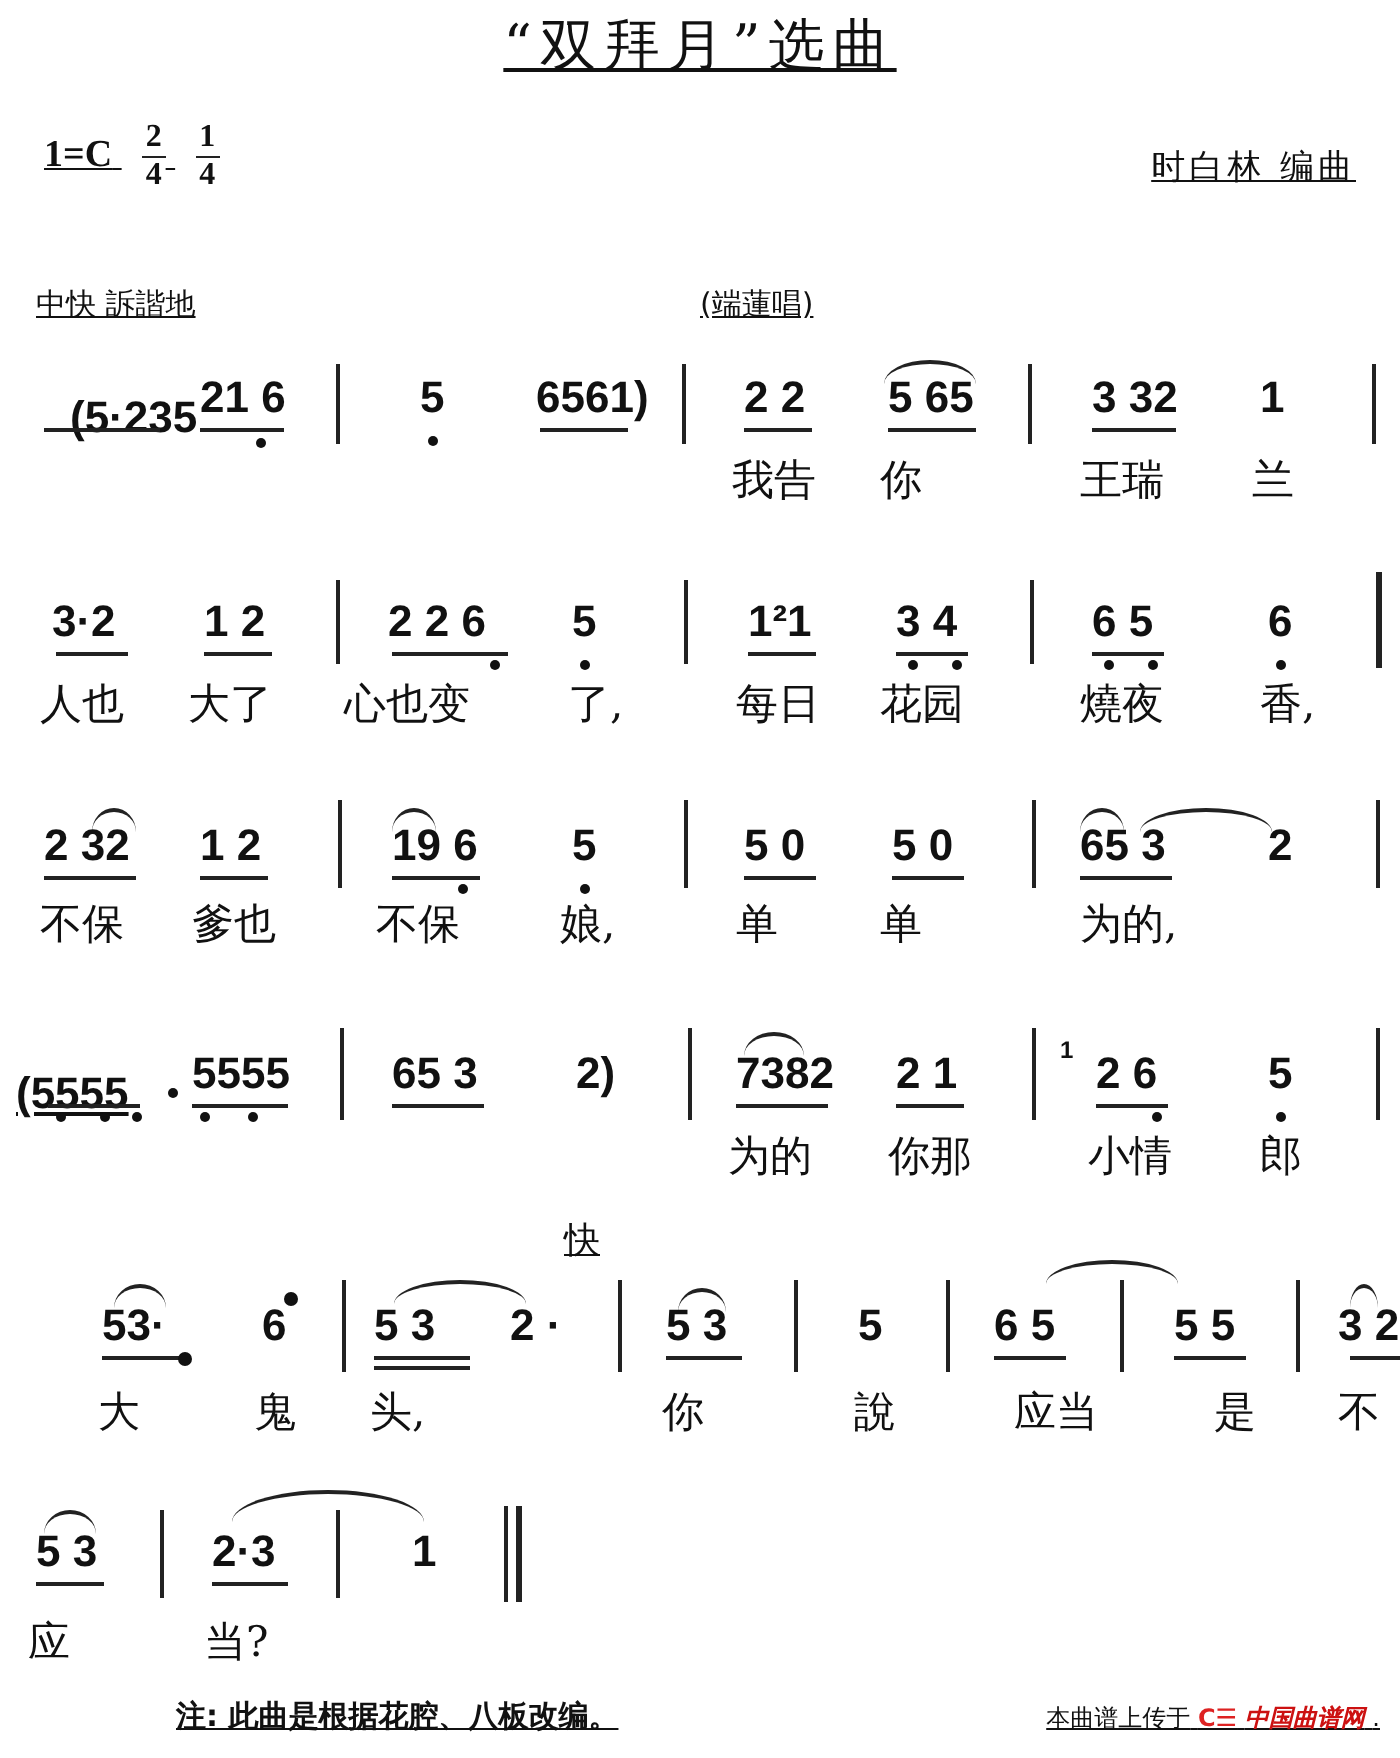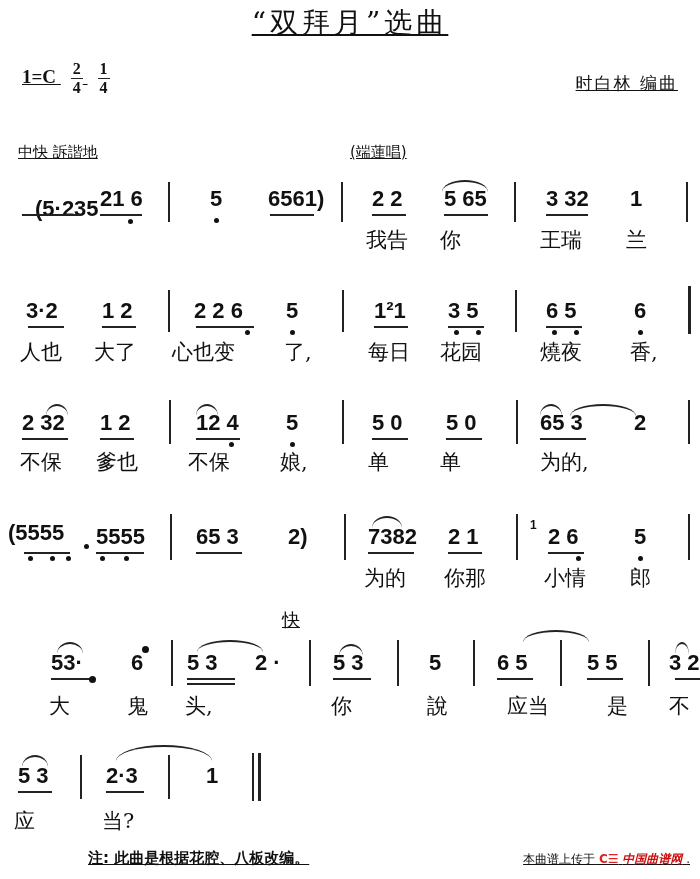--- a/index.html
+++ b/index.html
@@ -80,21 +80,21 @@
   <div class="ul" style="left:102px;top:46px;width:34px;"></div>
   <div class="bar" style="left:168px;top:10px;height:42px;"></div>
   <span class="note" style="left:194px;top:20px;">2 2 6</span>
   <div class="ul" style="left:196px;top:46px;width:58px;"></div>
   <div class="dot" style="left:245px;top:50px;"></div>
   <span class="note" style="left:286px;top:20px;">5</span>
   <div class="dot" style="left:290px;top:50px;"></div>
   <div class="bar" style="left:342px;top:10px;height:42px;"></div>
   <span class="note" style="left:374px;top:20px;">1²1</span>
   <div class="ul" style="left:374px;top:46px;width:34px;"></div>
-  <span class="note" style="left:448px;top:20px;">3 5</span>
+  <span class="note" style="left:448px;top:20px;">3 4</span>
   <div class="ul" style="left:448px;top:46px;width:36px;"></div>
   <div class="dot" style="left:454px;top:50px;"></div>
   <div class="dot" style="left:476px;top:50px;"></div>
   <div class="bar" style="left:515px;top:10px;height:42px;"></div>
   <span class="note" style="left:546px;top:20px;">6 5</span>
   <div class="ul" style="left:546px;top:46px;width:36px;"></div>
   <div class="dot" style="left:552px;top:50px;"></div>
   <div class="dot" style="left:574px;top:50px;"></div>
   <span class="note" style="left:634px;top:20px;">6</span>
   <div class="dot" style="left:638px;top:50px;"></div>
@@ -110,21 +110,21 @@
 </div>
 
 <div class="system" style="top:390px;height:90px;">
   <div class="slur" style="left:46px;top:14px;width:22px;"></div>
   <span class="note" style="left:22px;top:22px;">2 32</span>
   <div class="ul" style="left:22px;top:48px;width:46px;"></div>
   <span class="note" style="left:100px;top:22px;">1 2</span>
   <div class="ul" style="left:100px;top:48px;width:34px;"></div>
   <div class="bar" style="left:169px;top:10px;height:44px;"></div>
   <div class="slur" style="left:196px;top:14px;width:22px;"></div>
-  <span class="note" style="left:196px;top:22px;">12 4</span>
+  <span class="note" style="left:196px;top:22px;">19 6</span>
   <div class="ul" style="left:196px;top:48px;width:44px;"></div>
   <div class="dot" style="left:229px;top:52px;"></div>
   <span class="note" style="left:286px;top:22px;">5</span>
   <div class="dot" style="left:290px;top:52px;"></div>
   <div class="bar" style="left:342px;top:10px;height:44px;"></div>
   <span class="note" style="left:372px;top:22px;">5 0</span>
   <div class="ul" style="left:372px;top:48px;width:36px;"></div>
   <span class="note" style="left:446px;top:22px;">5 0</span>
   <div class="ul" style="left:446px;top:48px;width:36px;"></div>
   <div class="bar" style="left:516px;top:10px;height:44px;"></div>
@@ -137,21 +137,21 @@
   <span class="lyric" style="left:20px;top:60px;">不保</span>
   <span class="lyric" style="left:96px;top:60px;">爹也</span>
   <span class="lyric" style="left:188px;top:60px;">不保</span>
   <span class="lyric" style="left:280px;top:60px;">娘,</span>
   <span class="lyric" style="left:368px;top:60px;">单</span>
   <span class="lyric" style="left:440px;top:60px;">单</span>
   <span class="lyric" style="left:540px;top:60px;">为的,</span>
 </div>
 
 <div class="system" style="top:500px;height:95px;">
-  <span class="note" style="left:8px;top:22px;">(5555</span>
+  <span class="note" style="left:8px;top:36px;text-decoration:underline;">(5555</span>
   <div class="ul" style="left:24px;top:52px;width:46px;"></div>
   <div class="dot" style="left:28px;top:56px;"></div>
   <div class="dot" style="left:50px;top:56px;"></div>
   <div class="dot" style="left:66px;top:56px;"></div>
   <div class="dot" style="left:84px;top:44px;"></div>
   <span class="note" style="left:96px;top:26px;">5555</span>
   <div class="ul" style="left:96px;top:52px;width:48px;"></div>
   <div class="dot" style="left:100px;top:56px;"></div>
   <div class="dot" style="left:124px;top:56px;"></div>
   <div class="bar" style="left:170px;top:14px;height:46px;"></div>

